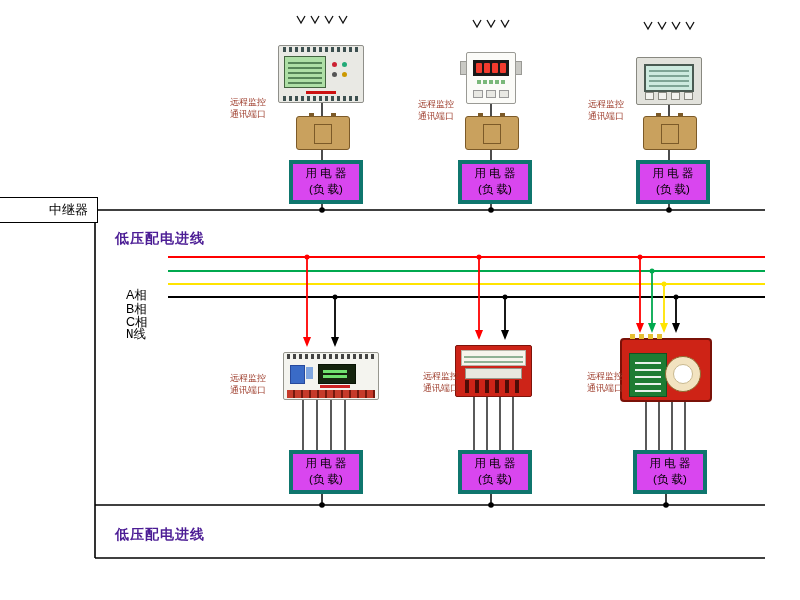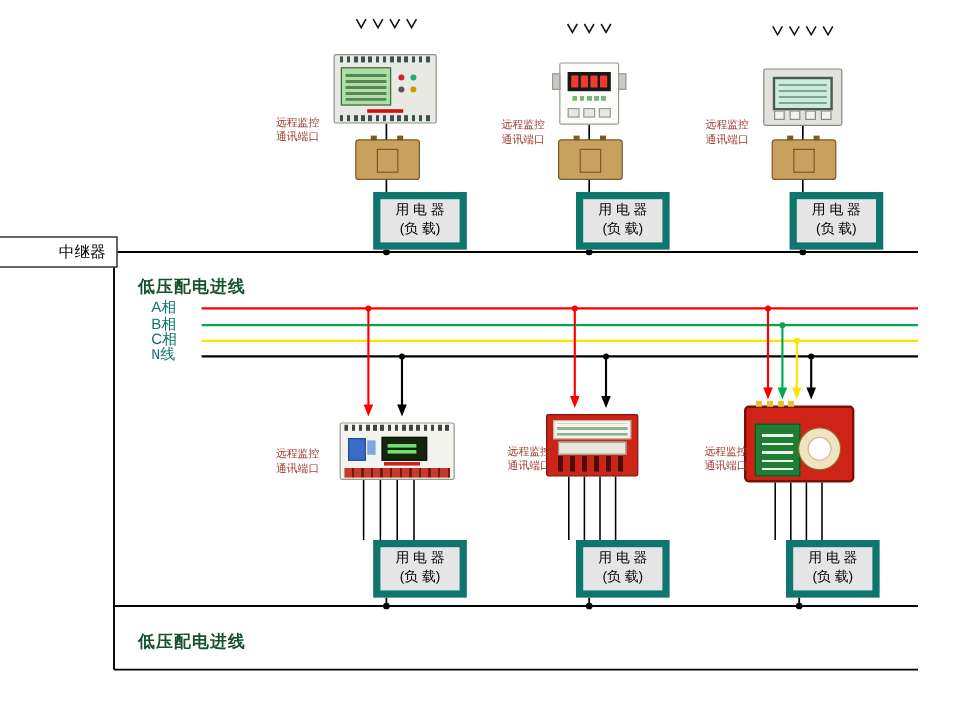--- a/index.html
+++ b/index.html
@@ -69,26 +69,26 @@
   
   .dev6{background:#ce2316;border:2px solid #7a1108;border-radius:4px;}
   .dev6 .terms6{position:absolute;top:-6px;left:8px;width:34px;height:5px;
                background:repeating-linear-gradient(90deg,#e7c033 0 5px,transparent 5px 9px);}
   .dev6 .panel{position:absolute;left:7px;top:13px;width:36px;height:42px;background:#1e7c33;border:1px solid #115322;}
   .dev6 .panel i{position:absolute;inset:4px 5px;background:repeating-linear-gradient(0deg,rgba(255,255,255,.9) 0 2px,transparent 2px 7px);}
   .dev6 .ring{position:absolute;right:9px;top:16px;width:34px;height:34px;border-radius:50%;
               background:#f2e3c0;border:1px solid #8d6a2f;}
   .dev6 .ring i{position:absolute;inset:7px;border-radius:50%;background:#fff;border:1px solid #c9b98f;}
 
-  .loadbox{position:absolute;width:66px;height:36px;background:#e5e5e5;border:6px solid #0f766e;
+  .loadbox{position:absolute;width:66px;height:36px;background:#d946ef;border:4px solid #0f766e;
            display:flex;flex-direction:column;align-items:center;justify-content:center;
-           font-size:11.5px;line-height:1.35;color:#000;margin-left:22px;}
+           font-size:11.5px;line-height:1.35;color:#000;}
   .comm{position:absolute;width:48px;text-align:center;font-size:9px;line-height:1.3;color:#9d3b2a;}
-  .ph{position:absolute;width:38px;font-size:12.5px;line-height:1.1;color:#0f766e;}
-  .feed{position:absolute;font-size:14px;font-weight:700;color:#14532d;letter-spacing:1px;}
+  .ph{position:absolute;width:38px;font-size:12.5px;line-height:1.1;color:#000000;margin-top:39px;}
+  .feed{position:absolute;font-size:14px;font-weight:700;color:#4c1d95;letter-spacing:1px;}
   .repeater{position:absolute;left:-18px;top:197px;width:116px;height:26px;background:#fff;border:1.5px solid #000;
             box-sizing:border-box;display:flex;align-items:center;justify-content:flex-end;
             padding-right:9px;font-size:13px;color:#000;}
 </style>
 </head>
 <body>
 
 <div class="stage">
 
   <svg class="wires" viewBox="0 0 800 600">

